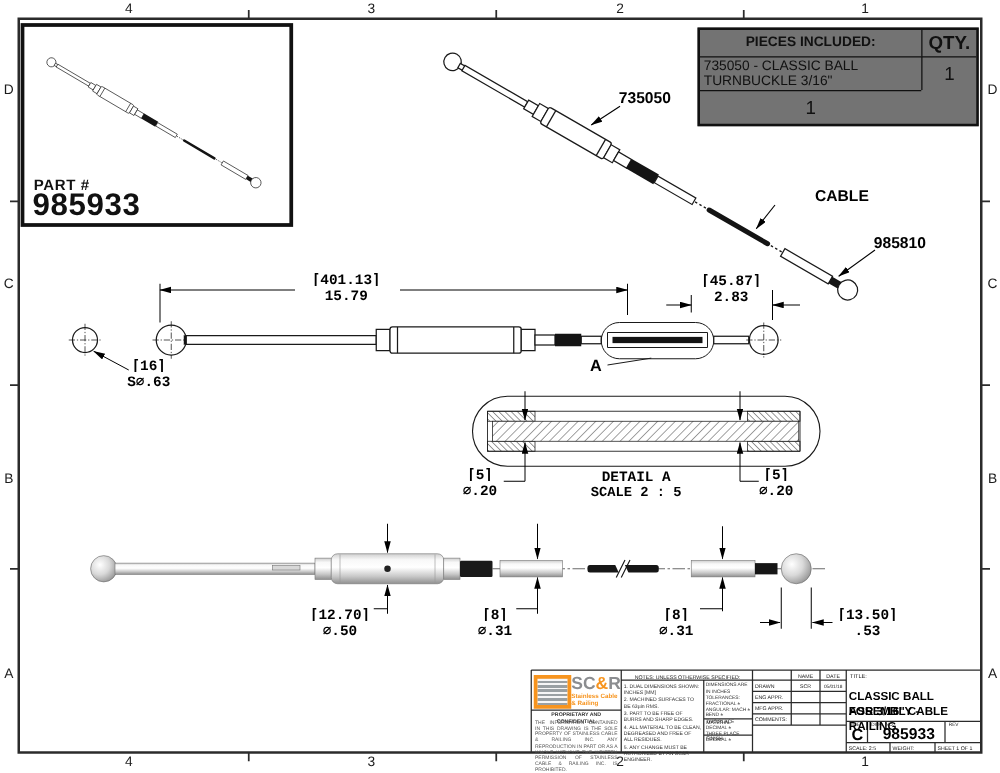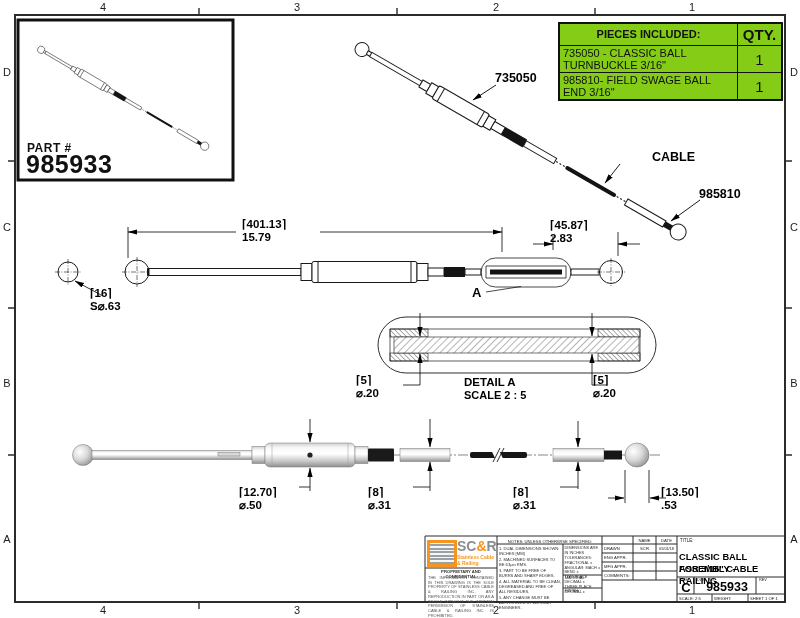--- a/index.html
+++ b/index.html
@@ -1,26 +1,26 @@
 <!DOCTYPE html>
 <html><head>
 <meta charset="utf-8">
 <style>
   html,body{margin:0;padding:0;}
   body{width:800px;height:618px;background:#ffffff;position:relative;overflow:hidden;
        font-family:"Liberation Sans",sans-serif;color:#111;}
   .abs{position:absolute;}
   .zone{position:absolute;font-size:11px;color:#1c1c1c;width:16px;text-align:center;}
-  .dim{position:absolute;text-align:left;font-weight:bold;font-size:11.5px;line-height:13px;
-       font-family:Liberation Sans, sans-serif;color:#000;}
+  .dim{position:absolute;text-align:center;font-weight:bold;font-size:11.5px;line-height:13px;
+       font-family:Liberation Mono, monospace;color:#000;}
   .lbl{position:absolute;font-weight:bold;font-size:12.5px;color:#000;
        font-family:"Liberation Sans","DejaVu Sans",sans-serif;}
   .partbox-label{position:absolute;left:27px;top:141px;font-size:12px;font-weight:700;letter-spacing:.5px;}
   .partbox-number{position:absolute;left:26px;top:150px;font-size:25px;font-weight:800;letter-spacing:.5px;}
-  .ptable{position:absolute;left:558px;top:22px;width:221px;background:#84cc16;
+  .ptable{position:absolute;left:558px;top:22px;width:221px;background:#737373;
           border:2.5px solid #111;display:grid;grid-template-columns:177px 1fr;
           grid-template-rows:21px 27px 27px;}
   .ptable div{border-top:1px solid #111;border-left:1px solid #111;overflow:hidden;}
   .ptable div:nth-child(-n+2){border-top:none;}
   .ptable div:nth-child(odd){border-left:none;}
   .pt-h{font-weight:bold;font-size:12.5px;text-align:center;line-height:21px;}
   .pt-desc{padding:0 3px;font-size:11px;line-height:12.5px;display:flex;align-items:center;}
   .pt-h.pt-desc{justify-content:center;}
   .pt-qty{font-size:15px;text-align:center;display:flex;align-items:center;justify-content:center;}
   .tb{position:absolute;color:#222;line-height:1.2;}
@@ -227,21 +227,20 @@
 <div class="zone" style="left:786px;top:533px;">A</div>
 
 <div class="partbox-label">PART #</div>
 <div class="partbox-number">985933</div>
 
 <div class="ptable">
   <div class="pt-h pt-desc">PIECES INCLUDED:</div>
   <div class="pt-h pt-qty">QTY.</div>
   <div class="pt-desc">735050 - CLASSIC BALL TURNBUCKLE 3/16"</div>
   <div class="pt-qty">1</div>
-  <div class="pt-desc">985810- FIELD SWAGE BALL END 3/16"</div>
   <div class="pt-qty">1</div>
 </div>
 
 <div class="lbl" style="left:495px;top:71px;">735050</div>
 <div class="lbl" style="left:640px;top:150px;margin-left:12px;">CABLE</div>
 <div class="lbl" style="left:699px;top:187px;">985810</div>
 <div class="lbl" style="left:472px;top:285px;font-size:13px;">A</div>
 
 <div class="dim" style="left:242px;top:218px;width:70px;">
   <div>⌈401.13⌉</div>

